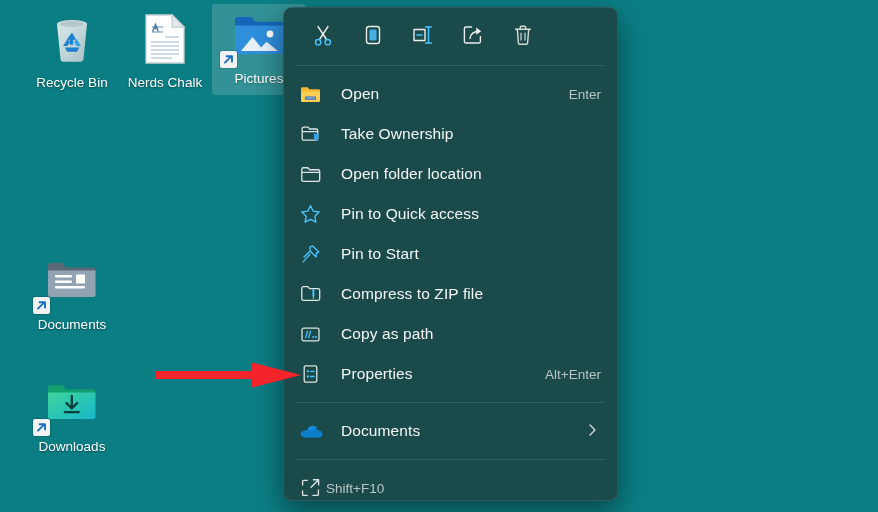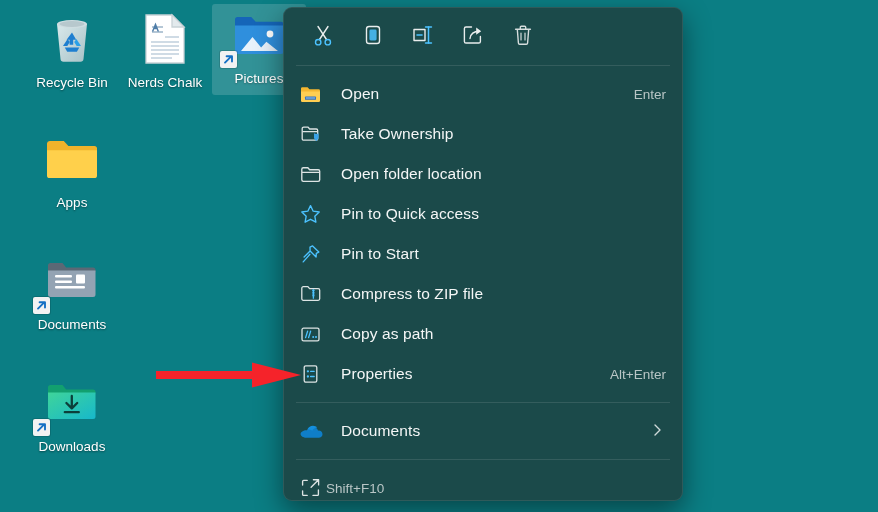--- a/index.html
+++ b/index.html
@@ -68,21 +68,21 @@
     display: flex;
     align-items: center;
     justify-content: center;
   }
 
   
   #ctx-menu {
     position: absolute;
     left: 283px;
     top: 7px;
-    width: 400px;
+    width: 335px;
     height: 494px;
     background: #1b4a4a;
     border: 1px solid rgba(255,255,255,0.09);
     border-radius: 9px;
     box-shadow: 0 10px 28px rgba(0,0,0,.45);
     overflow: hidden;
     box-sizing: border-box;
   }
 
   #ctx-toolbar {
@@ -194,26 +194,20 @@
       <path d="M2 12.5h48.5v26A2.5 2.5 0 0 1 48 41H4.5A2.5 2.5 0 0 1 2 38.5z" fill="#2f8fdd"></path>
       <circle cx="37" cy="21" r="3.4" fill="#ffffff"></circle>
       <path d="M8 38l11.5-14 8.6 10.5 5.3-5.8L45 38z" fill="#e8f2fb"></path>
     </svg>
         <div class="shortcut-badge">
           <svg width="13" height="13" viewBox="0 0 13 13">
       <path d="M3 9.6L9 3.6M4.6 3.2h5.4v5.4" stroke="#1570c4" stroke-width="1.9" fill="none" stroke-linecap="round" stroke-linejoin="round"></path>
     </svg>
         </div>
       </div><div class="label">Pictures</div></div>
-    <div class="desk-icon" style="left: 3px; top: 128px;"><div class="glyph">
-        <svg width="54" height="44" viewBox="0 0 54 44">
-      <path d="M2 6.5A2.6 2.6 0 0 1 4.6 4h14.2l4.6 5H49.4A2.6 2.6 0 0 1 52 11.6v2.6H2z" fill="#f0b32b"></path>
-      <path d="M2 13.2h50v25.2A2.6 2.6 0 0 1 49.4 41H4.6A2.6 2.6 0 0 1 2 38.4z" fill="#ffd04b"></path>
-    </svg>
-      </div><div class="label">Apps</div></div>
     <div class="desk-icon" style="left: 3px; top: 250px;"><div class="glyph">
         <svg width="52" height="42" viewBox="0 0 52 42">
       <path d="M2 5.5A2.5 2.5 0 0 1 4.5 3h12l3.6 4.6H47A2.5 2.5 0 0 1 49.5 10.1v2H2z" fill="#5b6875"></path>
       <path d="M2 10.5h47.5v24A2.5 2.5 0 0 1 47 37H4.5A2.5 2.5 0 0 1 2 34.5z" fill="#93a3b3"></path>
       <rect x="9" y="15" width="17" height="2.6" rx="1.1" fill="#ffffff"></rect>
       <rect x="9" y="20.5" width="17" height="2.6" rx="1.1" fill="#ffffff"></rect>
       <rect x="9" y="26" width="30" height="2.6" rx="1.1" fill="#ffffff"></rect>
       <rect x="30" y="14.6" width="9" height="9" rx="1" fill="#ffffff"></rect>
     </svg>
         <div class="shortcut-badge">

